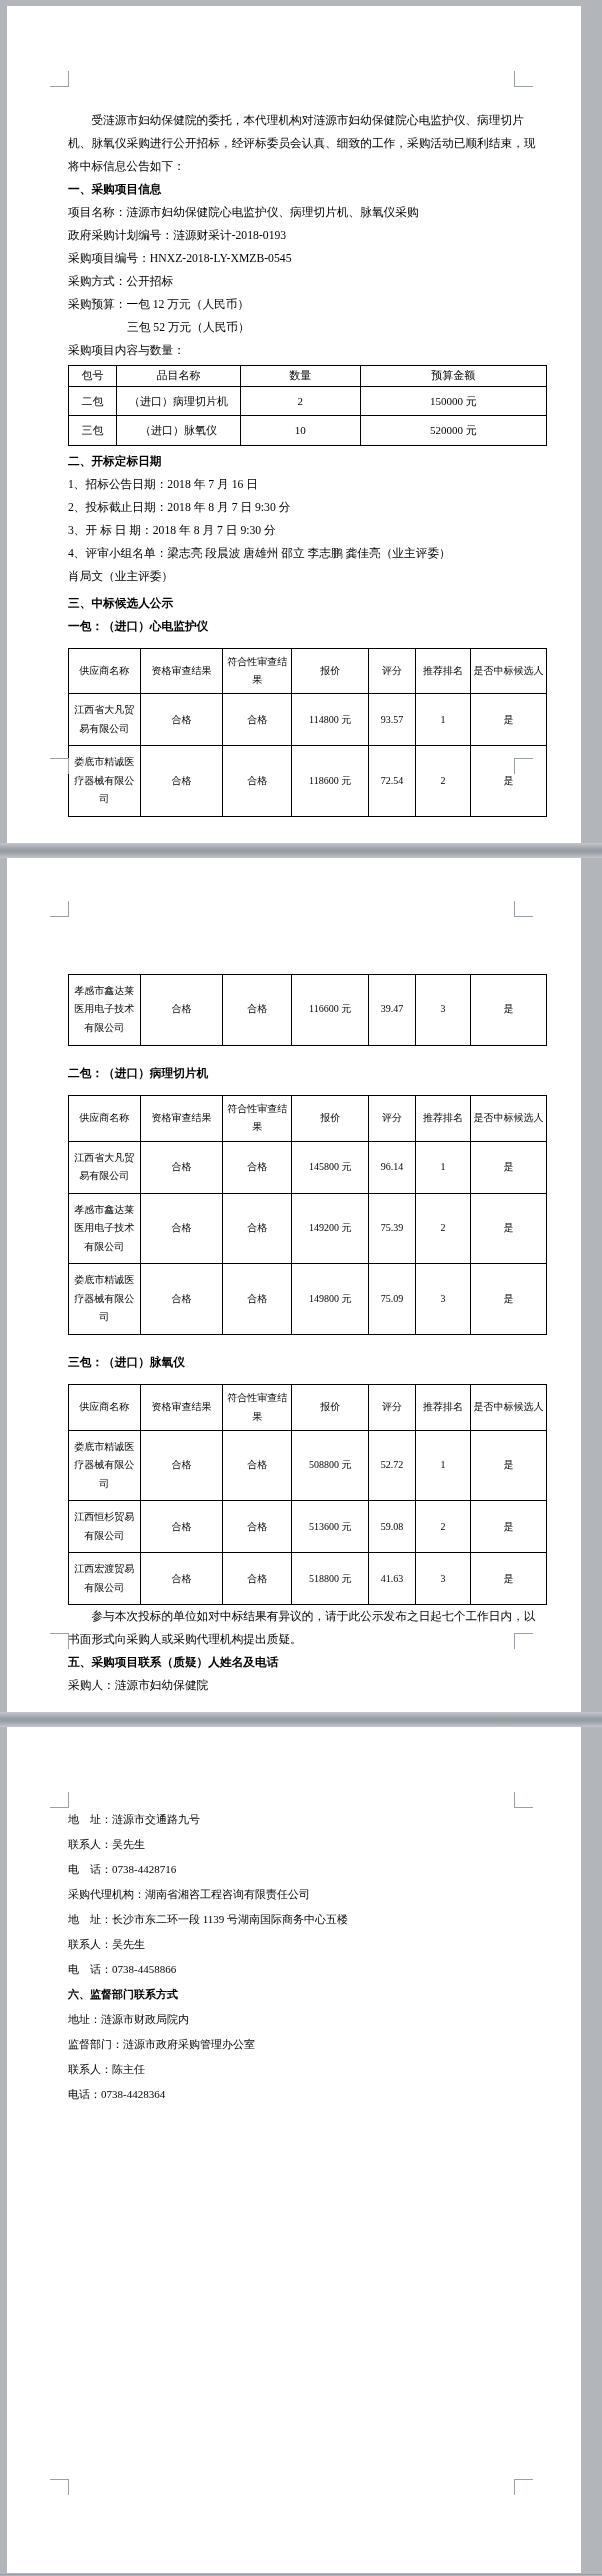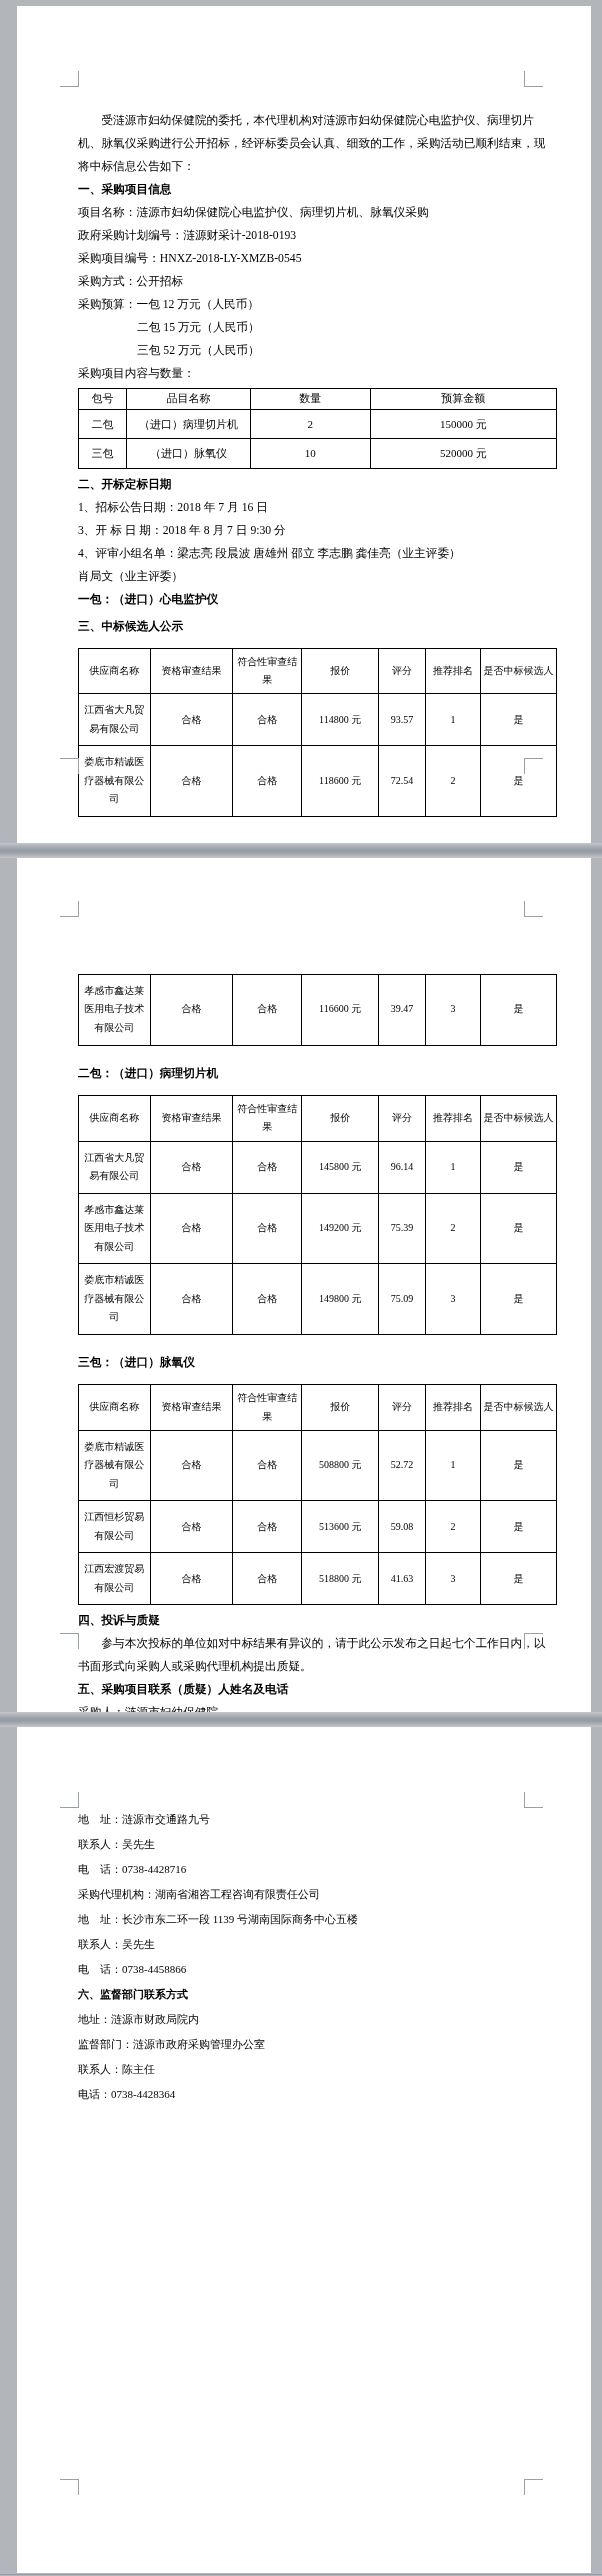--- a/index.html
+++ b/index.html
@@ -2,21 +2,21 @@
 <html style="font-size:11px"><head>
 <meta charset="utf-8">
 <style>
   html,body{margin:0;padding:0}
   body{
     width:603px;height:2576px;position:relative;
     background:#b2b6bb;color:#000;
     font-family:"Liberation Serif","DejaVu Serif",serif;
   }
   .page{
-    position:absolute;left:17px;width:574px;background:#ffffff;
+    position:absolute;left:7px;width:574px;background:#ffffff;
     box-sizing:border-box;overflow:hidden;
   }
   #page1{top:5.5px;height:837px;padding:103px 34px 0 61px}
   #page2{top:858px;height:854px;padding:106px 34px 0 61px}
   #page3{top:1727px;height:849px;padding:80px 34px 16px 61px}
   .band{
     position:absolute;left:0;width:603px;height:15px;
     background:linear-gradient(180deg,#c3c6ca 0%,#979da5 45%,#979da5 60%,#c3c6ca 100%);
   }
   #band1{top:843px}
@@ -67,21 +67,20 @@
   <div class="mk mk-b mk-bl"></div>
   <div class="mk mk-b mk-br"></div>
 
   <div class="bt ind">受涟源市妇幼保健院的委托，本代理机构对涟源市妇幼保健院心电监护仪、病理切片机、脉氧仪采购进行公开招标，经评标委员会认真、细致的工作，采购活动已顺利结束，现将中标信息公告如下：</div>
   <div class="hd">一、采购项目信息</div>
   <div class="bt">项目名称：涟源市妇幼保健院心电监护仪、病理切片机、脉氧仪采购</div>
   <div class="bt">政府采购计划编号：涟源财采计-2018-0193</div>
   <div class="bt">采购项目编号：HNXZ-2018-LY-XMZB-0545</div>
   <div class="bt">采购方式：公开招标</div>
   <div class="bt">采购预算：一包 12 万元（人民币）</div>
-  <div class="bt pad-budget">二包 15 万元（人民币）</div>
   <div class="bt pad-budget">三包 52 万元（人民币）</div>
   <div class="bt">采购项目内容与数量：</div>
 
   <table class="t1">
     <colgroup>
         <col style="width:10%">
         <col style="width:26%">
         <col style="width:25%">
         <col style="width:39%">
       </colgroup>
@@ -102,26 +101,27 @@
       <td>三包</td>
       <td>（进口）脉氧仪</td>
       <td>10</td>
       <td>520000 元</td>
     </tr>
   </tbody>
     </table>
 
   <div class="hd mt6">二、开标定标日期</div>
   <div class="bt">1、招标公告日期：2018 年 7 月 16 日</div>
+  <div class="bt">2、投标截止日期：2018 年 8 月 7 日 9:30 分</div>
   <div class="bt">3、开 标  日 期：2018 年 8 月 7 日 9:30 分</div>
   <div class="bt">4、评审小组名单：梁志亮 段晨波 唐雄州 邵立 李志鹏 龚佳亮（业主评委）</div>
   <div class="bt">肖局文（业主评委）</div>
 
+  <div class="hd mt6">三、中标候选人公示</div>
   <div class="hd">一包：（进口）心电监护仪</div>
-  <div class="hd mt6">三、中标候选人公示</div>
 
   <table class="award">
     <colgroup>
         <col style="width:15%">
         <col style="width:17.3%">
         <col style="width:14.4%">
         <col style="width:16.1%">
         <col style="width:9.8%">
         <col style="width:11.5%">
         <col style="width:15.9%">
@@ -282,21 +282,20 @@
       <td>合格</td>
       <td>合格</td>
       <td>518800 元</td>
       <td>41.63</td>
       <td>3</td>
       <td>是</td>
     </tr>
   </tbody>
     </table>
 
-  <div class="hd mt6">四、投诉与质疑</div>
   <div class="bt ind">参与本次投标的单位如对中标结果有异议的，请于此公示发布之日起七个工作日内，以书面形式向采购人或采购代理机构提出质疑。</div>
   <div class="hd">五、采购项目联系（质疑）人姓名及电话</div>
   <div class="bt"><span class="blabel">采购人：</span><span>涟源市妇幼保健院</span></div>
 </div>
 
 <div class="page" id="page3">
   <div class="mk mk-t mk-tl"></div>
   <div class="mk mk-t mk-tr"></div>
   <div class="mk mk-b mk-bl"></div>
   <div class="mk mk-b mk-br"></div>

